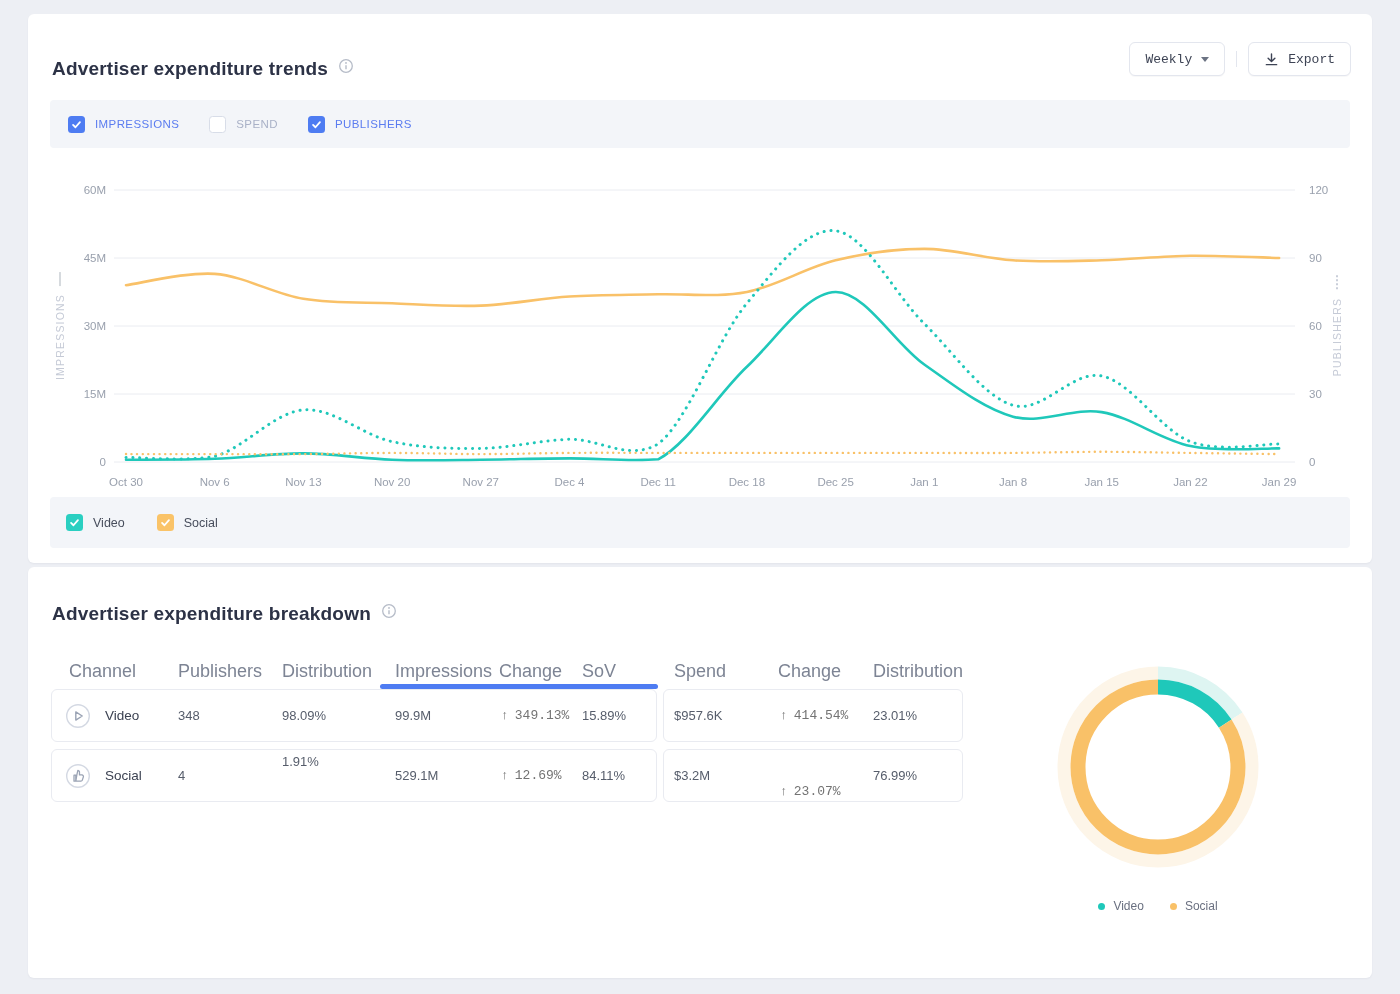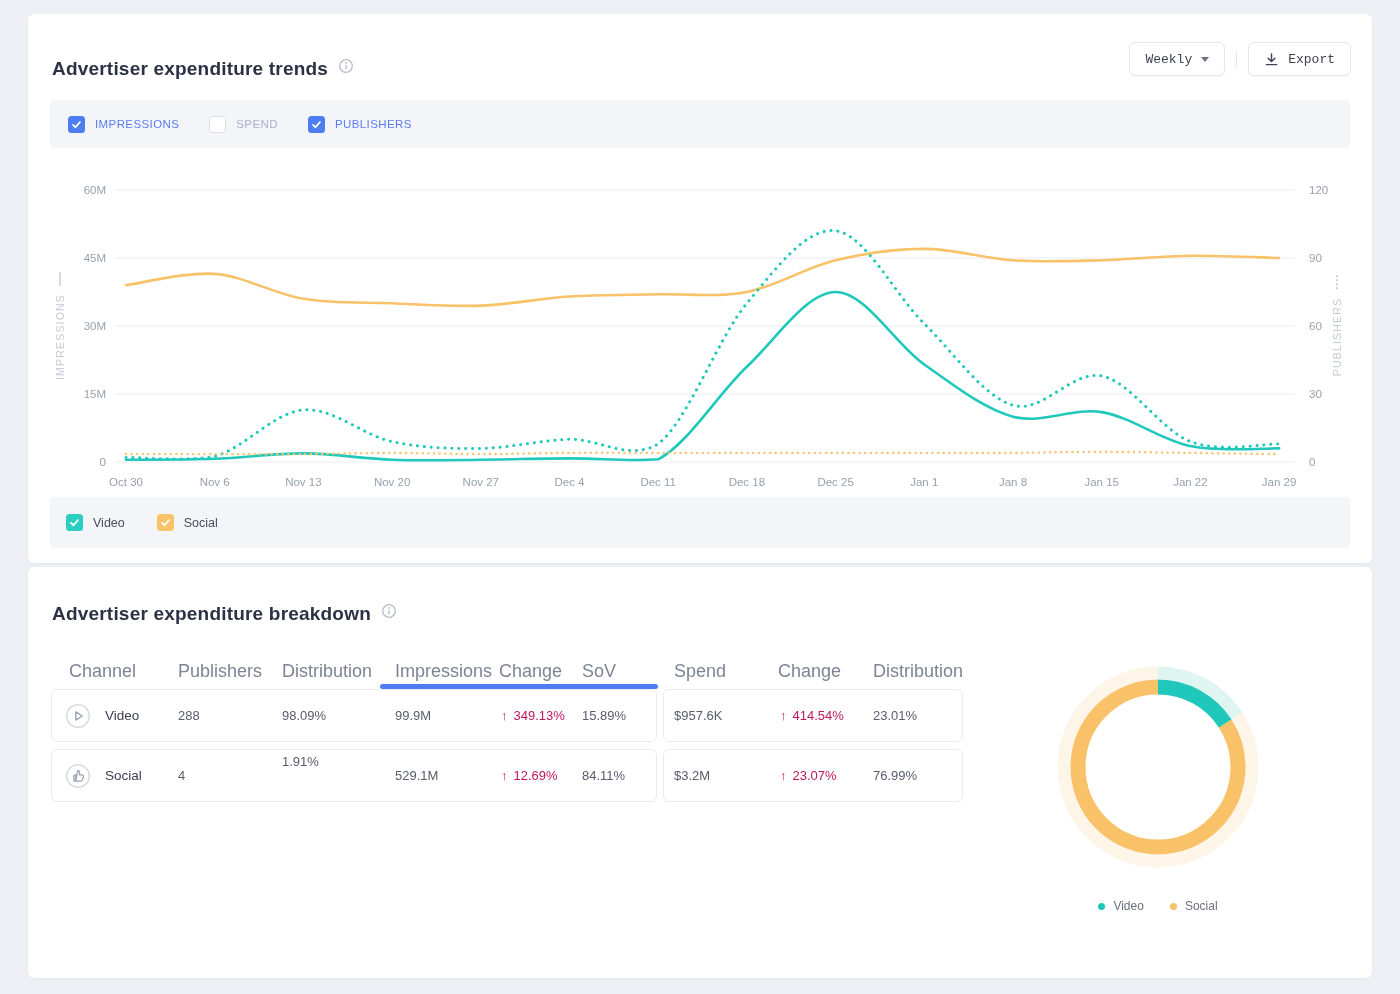--- a/index.html
+++ b/index.html
@@ -50,21 +50,21 @@
   .axis-title-right{left:1309px;top:166px;}
 
   .table-wrap{position:absolute;left:23px;top:92px;width:912px;height:150px;}
   .th{position:absolute;top:2px;font-size:18px;color:#7d8494;cursor:pointer;}
   .sort-underline{position:absolute;left:329px;top:25px;width:278px;height:5px;border-radius:3px;background:#4e7cf2;}
   .row-box{position:absolute;height:53px;border:1px solid #e9ebf1;border-radius:6px;background:#fff;box-sizing:border-box;}
   .row-box.lft{left:0;width:606px;}
   .row-box.rgt{left:612px;width:300px;}
   .cell{position:absolute;height:53px;line-height:53px;font-size:13px;color:#565d6b;white-space:nowrap;}
   .cell.chan{font-size:13.5px;color:#3c4252;}
-  .cell.green{color:#be185d;}
+  .cell.green{color:#737373;font-family:Liberation Mono, monospace;}
   .cell .arrow{margin-right:6px;}
   .chan-icon{position:absolute;width:26px;height:26px;}
 
   .donut-box{position:absolute;left:1020px;top:90px;width:220px;height:220px;}
   .donut-legend{position:absolute;left:1020px;top:332px;width:220px;display:flex;
                 justify-content:center;gap:26px;}
   .dl-item{display:flex;align-items:center;gap:8px;cursor:pointer;}
   .dl-dot{width:7px;height:7px;border-radius:50%;}
   .dl-label{font-size:12px;color:#6a7080;}
 </style>
@@ -216,21 +216,21 @@
 
       <div class="row-box lft" style="top:30px"></div>
       <div class="row-box rgt" style="top:30px"></div>
       <span class="chan-icon" style="left:14px;top:44px">
         <svg width="26" height="26" viewBox="0 0 26 26">
             <circle cx="13" cy="13" r="11.3" fill="none" stroke="#d4d9e3" stroke-width="1.4"></circle>
             <path d="M10.8 8.9v8.2l6.4-4.1z" fill="none" stroke="#9aa3b4" stroke-width="1.4" stroke-linejoin="round"></path>
           </svg>
       </span>
       <span class="cell chan" style="left:54px;top:30px">Video</span>
-      <span class="cell" style="left:127px;top:30px">288</span>
+      <span class="cell" style="left:127px;top:30px">348</span>
       <span class="cell" style="left:231px;top:30px">98.09%</span>
       <span class="cell" style="left:344px;top:30px">99.9M</span>
       <span class="cell green" style="left:450px;top:30px"><span class="arrow">↑</span><span>349.13%</span></span>
       <span class="cell" style="left:531px;top:30px">15.89%</span>
       <span class="cell" style="left:623px;top:30px">$957.6K</span>
       <span class="cell green" style="left:729px;top:30px"><span class="arrow">↑</span><span>414.54%</span></span>
       <span class="cell" style="left:822px;top:30px">23.01%</span>
 
       <div class="row-box lft" style="top:90px"></div>
       <div class="row-box rgt" style="top:90px"></div>
@@ -240,21 +240,21 @@
             <path d="M9 12.2h1.8v6H9zM10.8 18.2h5.1c.65 0 1.22-.42 1.42-1.04l1.05-3.3c.3-.95-.4-1.92-1.4-1.92h-2.5V9.1c0-.9-.73-1.62-1.62-1.62l-1.05 4.7z" fill="none" stroke="#9aa3b4" stroke-width="1.3" stroke-linejoin="round"></path>
           </svg>
       </span>
       <span class="cell chan" style="left:54px;top:90px">Social</span>
       <span class="cell" style="left:127px;top:90px">4</span>
       <span class="cell" style="left:231px;top:76px">1.91%</span>
       <span class="cell" style="left:344px;top:90px">529.1M</span>
       <span class="cell green" style="left:450px;top:90px"><span class="arrow">↑</span><span>12.69%</span></span>
       <span class="cell" style="left:531px;top:90px">84.11%</span>
       <span class="cell" style="left:623px;top:90px">$3.2M</span>
-      <span class="cell green" style="left:729px;top:90px"><span class="arrow">↑</span><span>23.07%</span></span>
+      <span class="cell green" style="left:729px;top:106px"><span class="arrow">↑</span><span>23.07%</span></span>
       <span class="cell" style="left:822px;top:90px">76.99%</span>
     </div>
 
     <div class="donut-box">
       <svg width="220" height="220" viewBox="0 0 220 220">
         <g transform="rotate(-90 110 110)">
           <circle id="halo-video" cx="110" cy="110" r="94" fill="none" stroke-width="13" pathLength="100" stroke-dasharray="15.89 84.11" stroke="#def5f2"></circle>
           <circle id="halo-social" cx="110" cy="110" r="94" fill="none" stroke-width="13" pathLength="100" stroke-dasharray="84.11 15.89" stroke-dashoffset="-15.89" stroke="#fdf5e8"></circle>
           <circle id="donut-seg-video" cx="110" cy="110" r="80" fill="none" stroke-width="15" pathLength="100" stroke-dasharray="15.89 84.11" stroke="#1fc8ba"></circle>
           <circle id="donut-seg-social" cx="110" cy="110" r="80" fill="none" stroke-width="15" pathLength="100" stroke-dasharray="84.11 15.89" stroke-dashoffset="-15.89" stroke="#f9c168"></circle>

